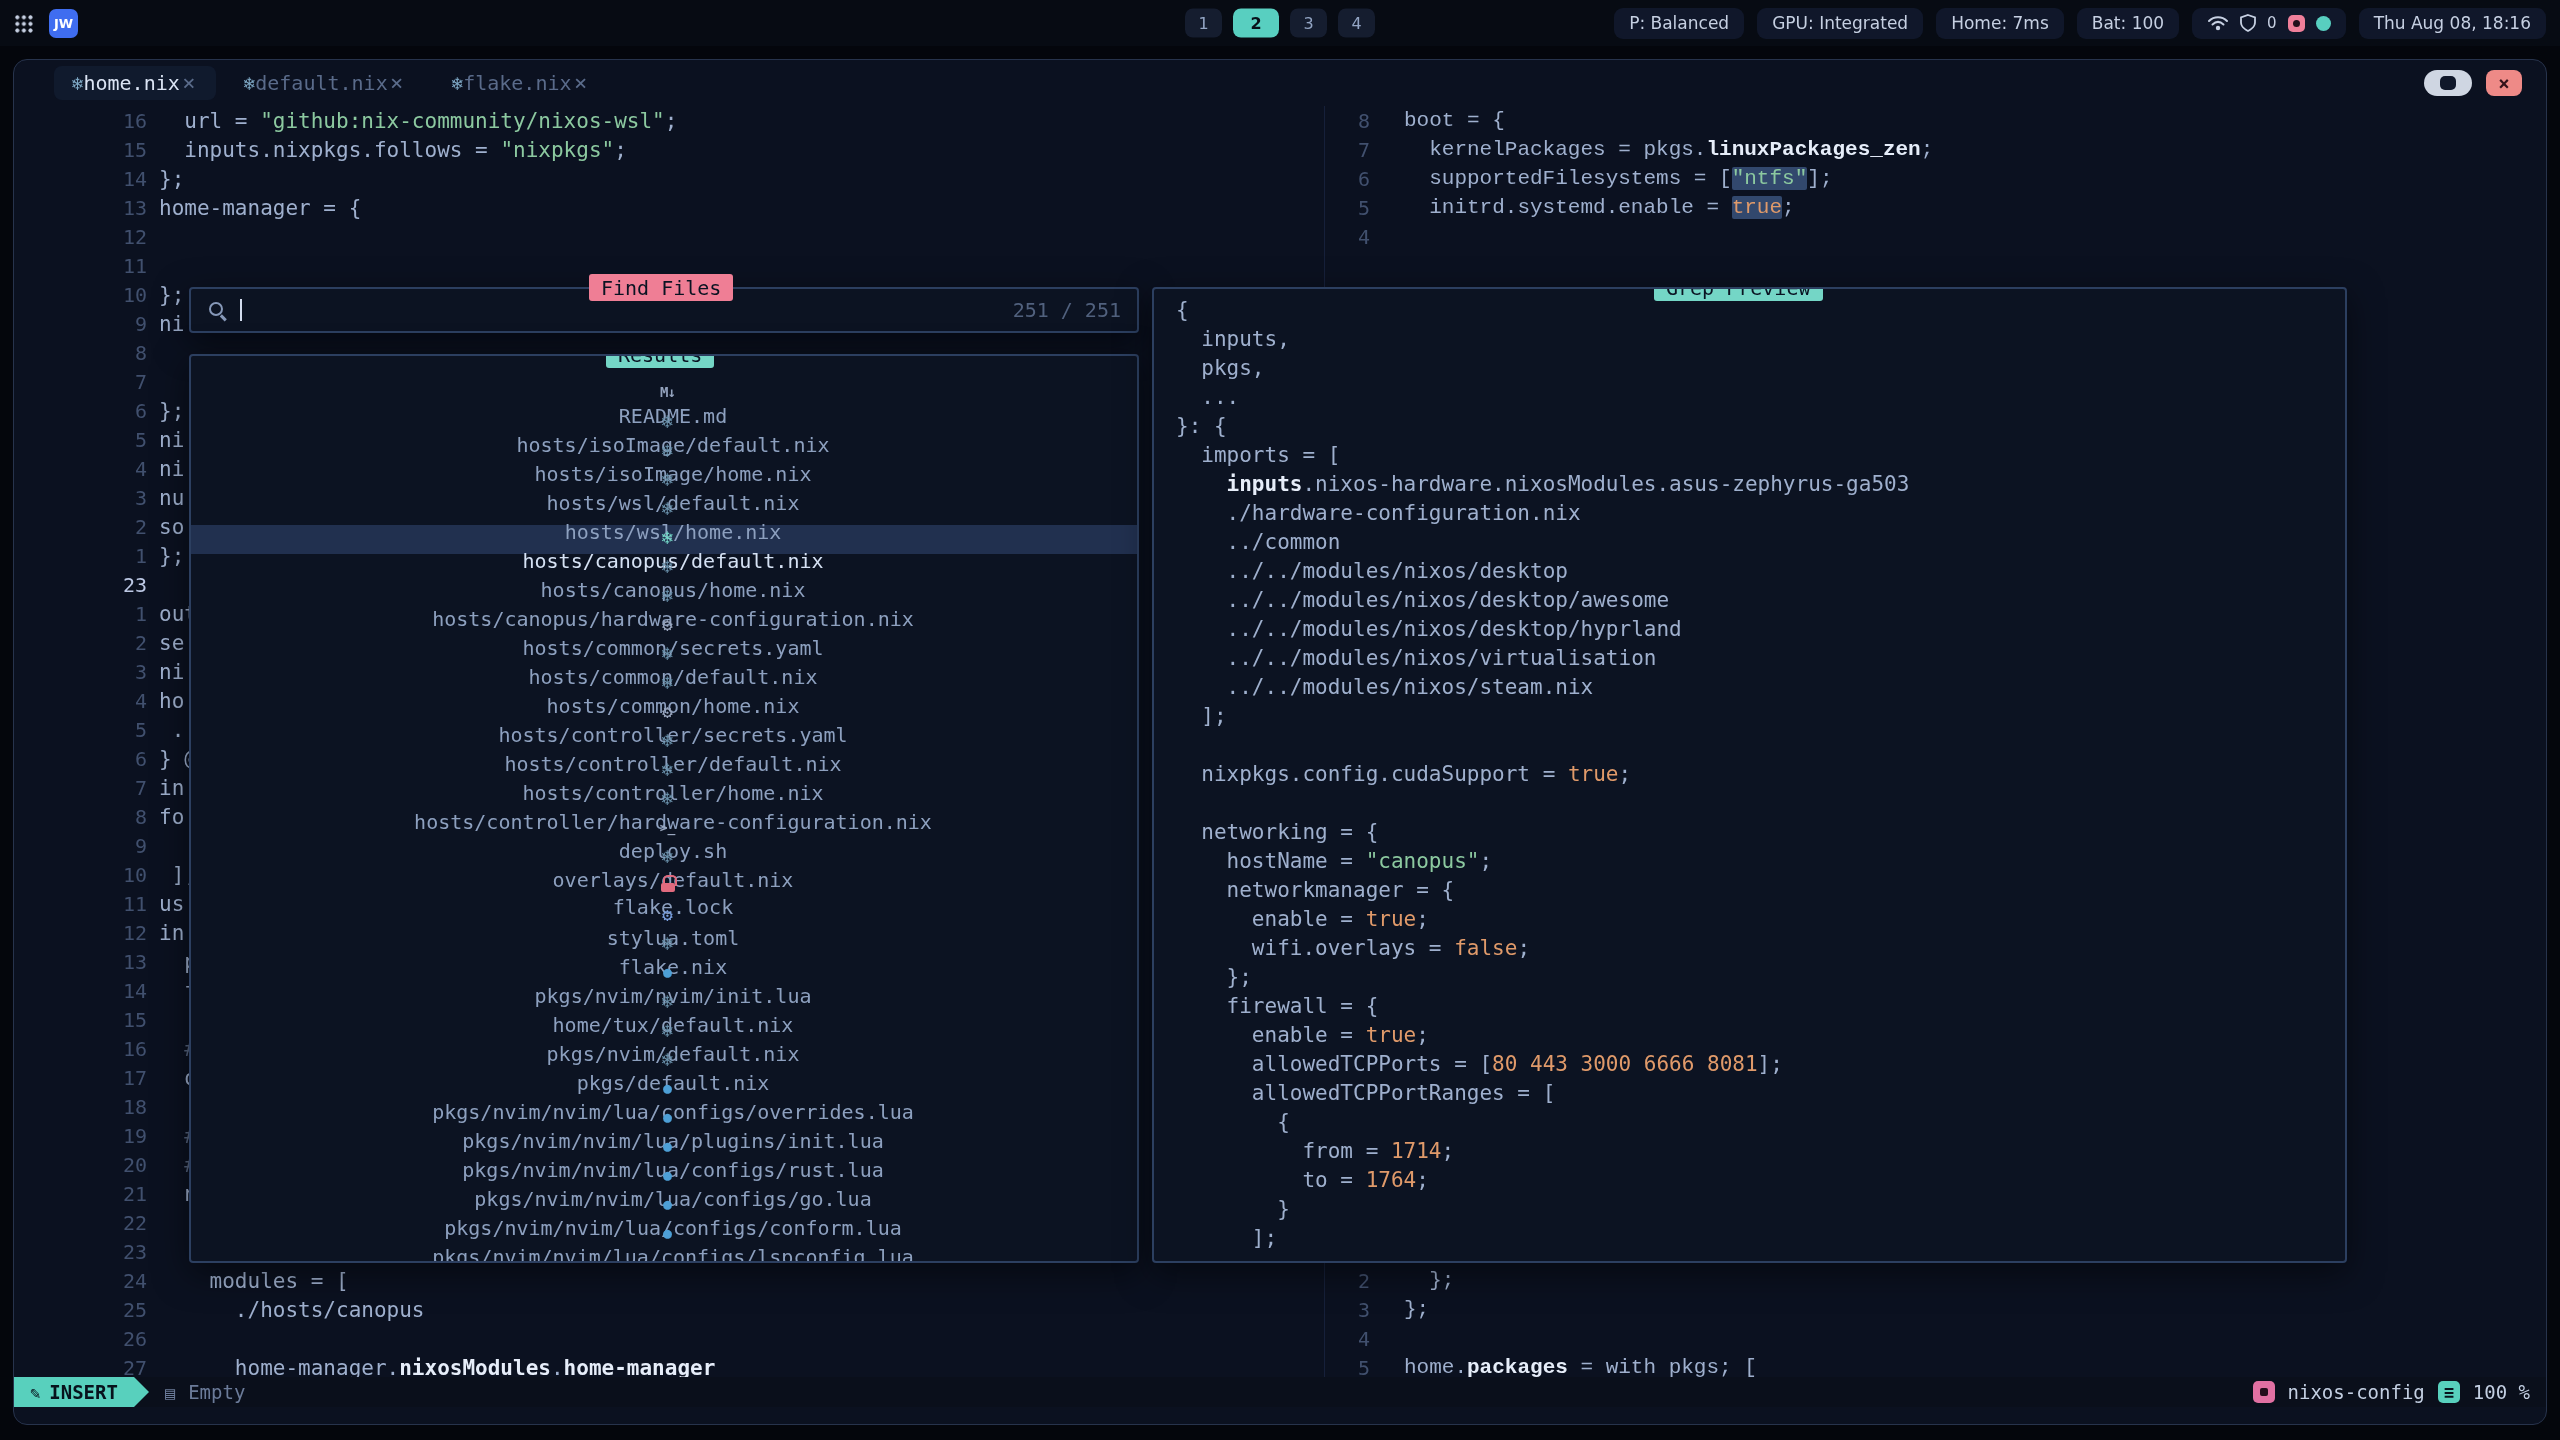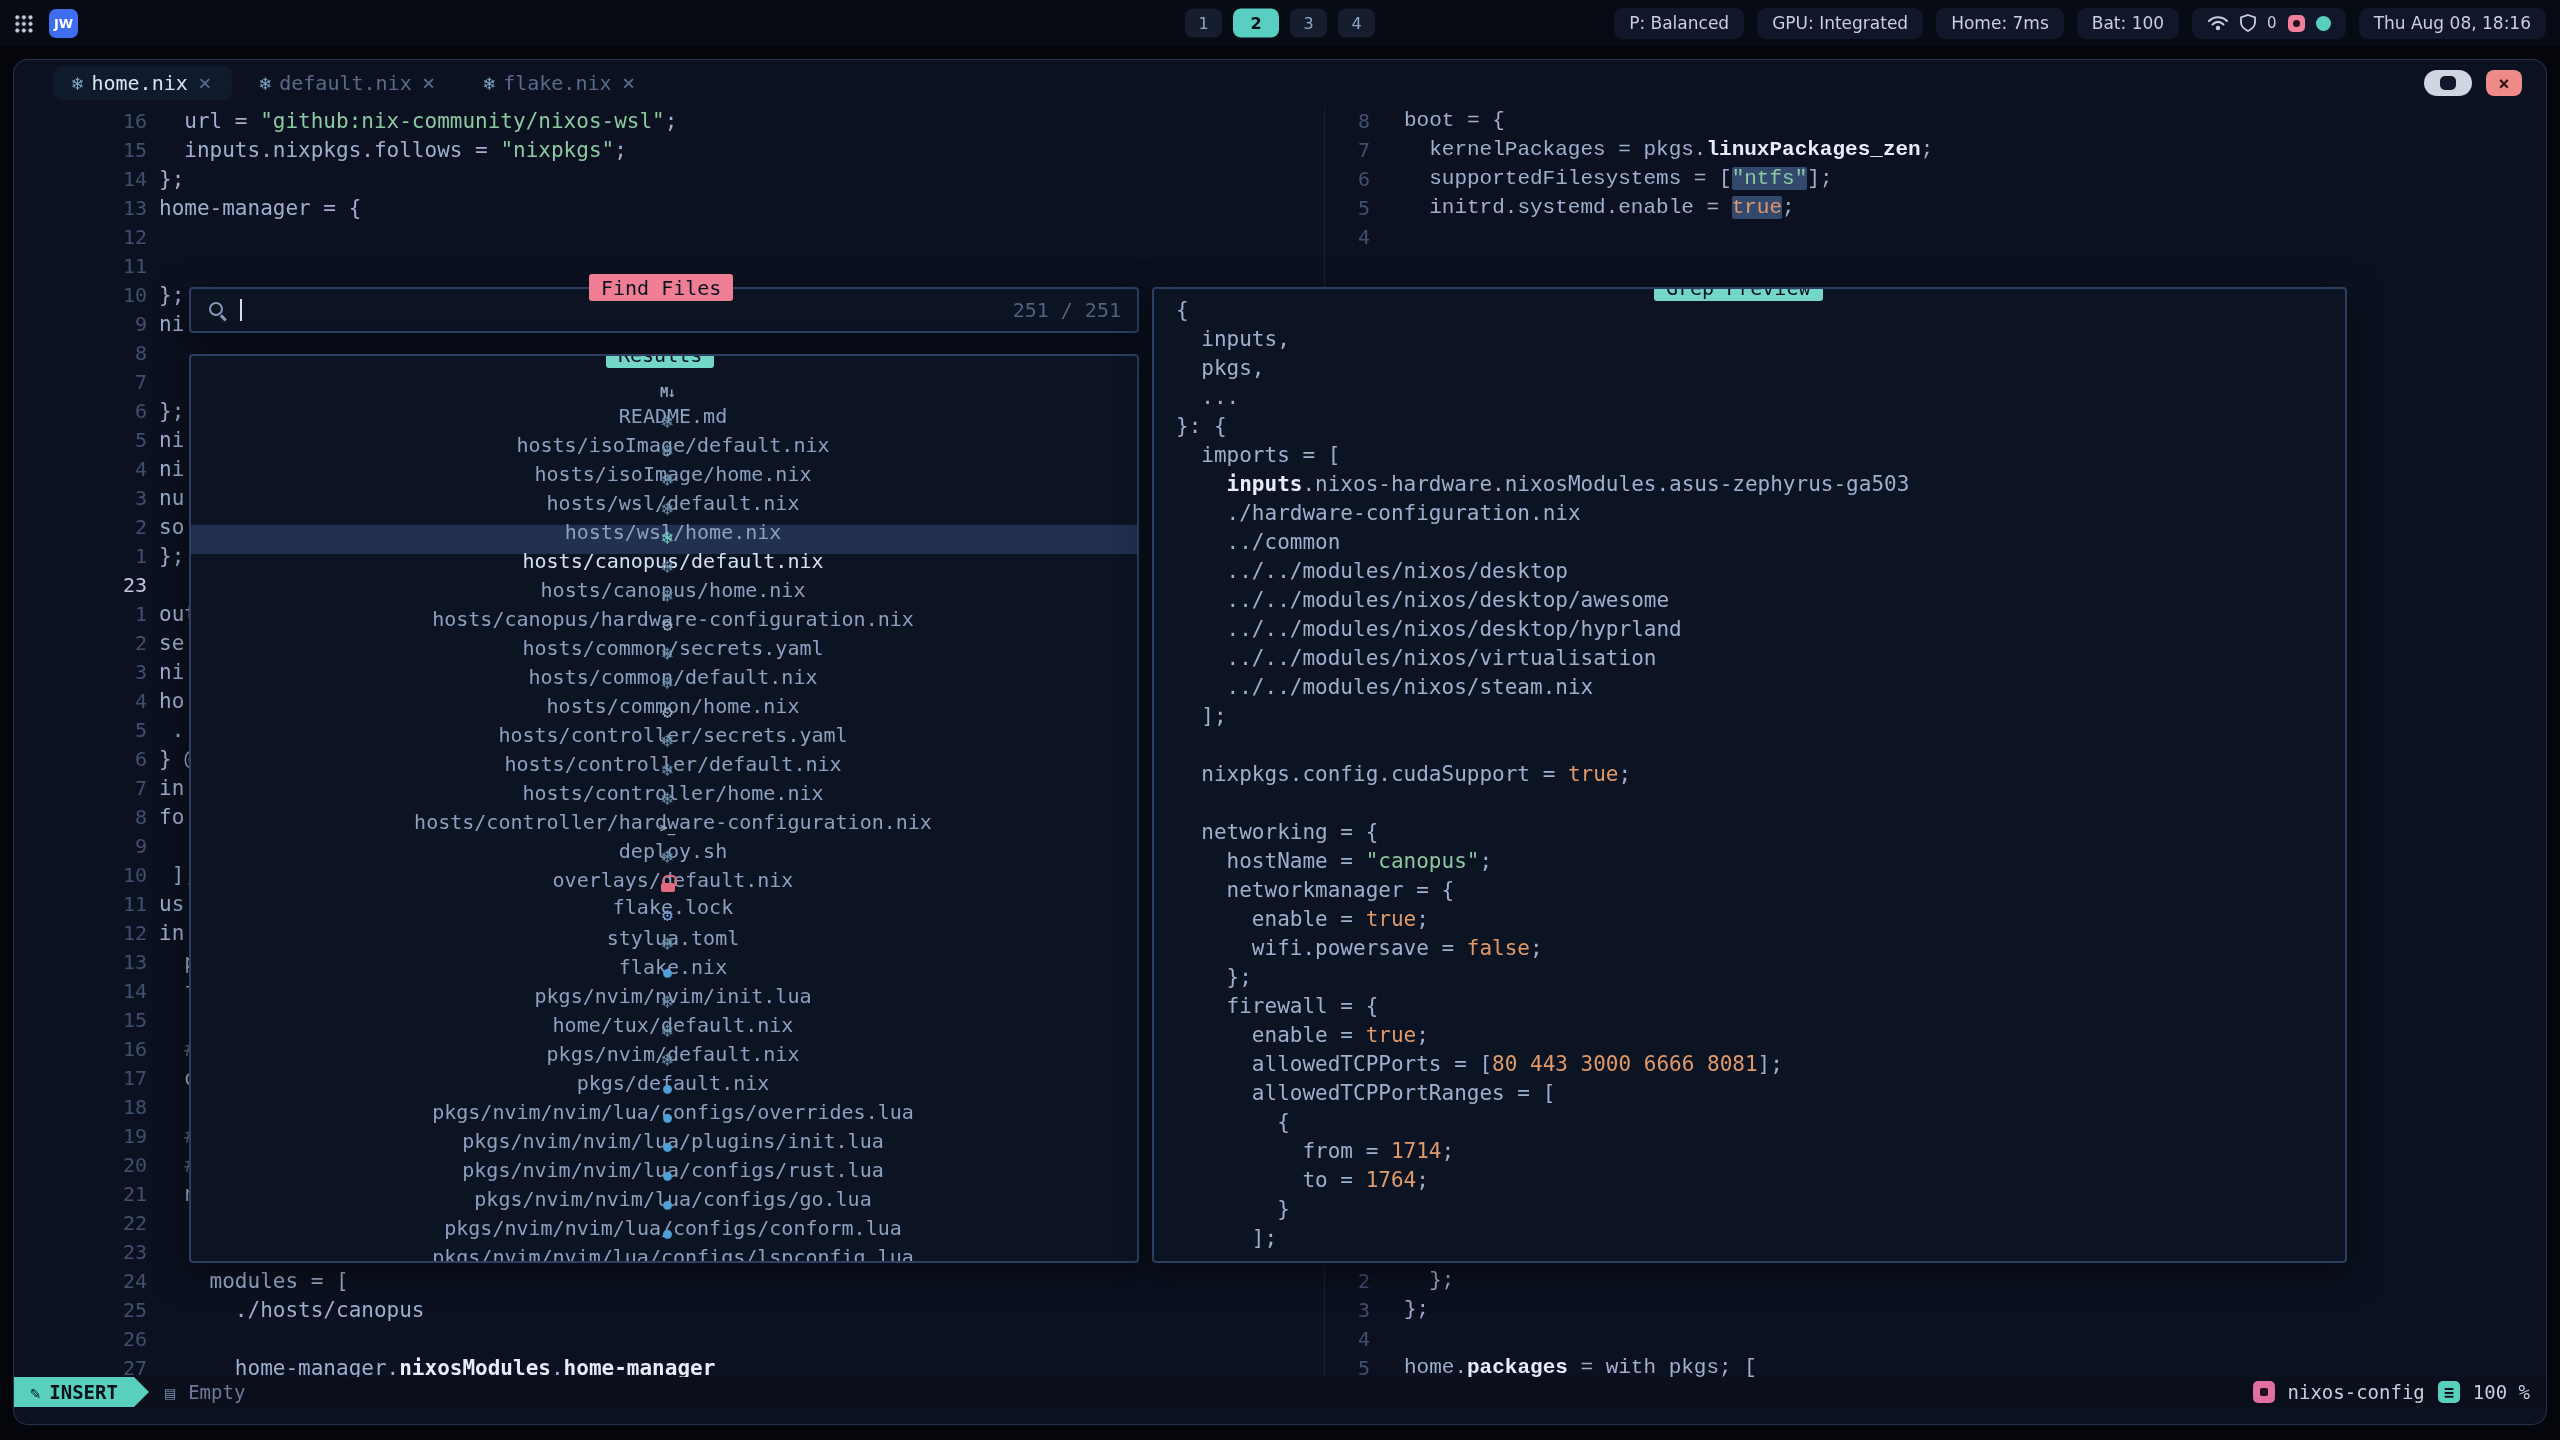--- a/index.html
+++ b/index.html
@@ -29,21 +29,21 @@
   .rec-icon::before { content:""; position:absolute; left:5px; top:5px; width:7px; height:7px;
                       border-radius:50%; background:#23101c; }
   .pow-icon { width:15px; height:15px; border-radius:50%; background:#58cfc0; }
 
   
   .window { position:absolute; left:13px; top:59px; width:2534px; height:1366px;
             background:#0b1120; border:1px solid #27334c; border-radius:14px; overflow:hidden; }
 
   
   .tabbar { height:46px; display:flex; align-items:center; padding-left:40px; gap:10px; position:relative; }
-  .tab { display:flex; align-items:center; gap:8px; height:34px; padding:0 18px;
+  .tab { display:flex; align-items:center; gap:0; height:34px; padding:0 18px;
          border-radius:8px; font-size:20px; color:#5a6b8a; }
   .tab.active { color:#dbe4f4; background:#101a2d; }
   .tab-nix-icon::before { content:"❄"; font-size:19px; color:#7fa9c6; }
   .tab-close { width:18px; text-align:center; color:#5a6b8a; font-size:22px; line-height:18px; }
   .tab-close::before { content:"×"; }
   .win-controls { position:absolute; right:24px; top:10px; display:flex; gap:14px; align-items:center; }
   .btn-pill { width:48px; height:26px; border-radius:13px; background:#cfd6e2;
               display:flex; align-items:center; justify-content:center; }
   .btn-pill .dot { width:16px; height:14px; border-radius:5px; background:#10182a; }
   .btn-close { width:36px; height:26px; border-radius:8px; background:#ee8a87; color:#33121a;
@@ -437,21 +437,21 @@
         <div class="crow"><span class="ctext"><span class="c-b">    ../../modules/nixos/virtualisation</span></span></div>
         <div class="crow"><span class="ctext"><span class="c-b">    ../../modules/nixos/steam.nix</span></span></div>
         <div class="crow"><span class="ctext"><span class="c-b">  ];</span></span></div>
         <div class="crow"><span class="ctext"></span></div>
         <div class="crow"><span class="ctext"><span class="c-b">  nixpkgs.config.cudaSupport = </span><span class="c-o">true</span><span class="c-b">;</span></span></div>
         <div class="crow"><span class="ctext"></span></div>
         <div class="crow"><span class="ctext"><span class="c-b">  networking = {</span></span></div>
         <div class="crow"><span class="ctext"><span class="c-b">    hostName = </span><span class="c-s">"canopus"</span><span class="c-b">;</span></span></div>
         <div class="crow"><span class="ctext"><span class="c-b">    networkmanager = {</span></span></div>
         <div class="crow"><span class="ctext"><span class="c-b">      enable = </span><span class="c-o">true</span><span class="c-b">;</span></span></div>
-        <div class="crow"><span class="ctext"><span class="c-b">      wifi.powersave = </span><span class="c-o">false</span><span class="c-b">;</span></span></div>
+        <div class="crow"><span class="ctext"><span class="c-b">      wifi.overlays = </span><span class="c-o">false</span><span class="c-b">;</span></span></div>
         <div class="crow"><span class="ctext"><span class="c-b">    };</span></span></div>
         <div class="crow"><span class="ctext"><span class="c-b">    firewall = {</span></span></div>
         <div class="crow"><span class="ctext"><span class="c-b">      enable = </span><span class="c-o">true</span><span class="c-b">;</span></span></div>
         <div class="crow"><span class="ctext"><span class="c-b">      allowedTCPPorts = [</span><span class="c-o">80 443 3000 6666 8081</span><span class="c-b">];</span></span></div>
         <div class="crow"><span class="ctext"><span class="c-b">      allowedTCPPortRanges = [</span></span></div>
         <div class="crow"><span class="ctext"><span class="c-b">        {</span></span></div>
         <div class="crow"><span class="ctext"><span class="c-b">          from = </span><span class="c-o">1714</span><span class="c-b">;</span></span></div>
         <div class="crow"><span class="ctext"><span class="c-b">          to = </span><span class="c-o">1764</span><span class="c-b">;</span></span></div>
         <div class="crow"><span class="ctext"><span class="c-b">        }</span></span></div>
         <div class="crow"><span class="ctext"><span class="c-b">      ];</span></span></div>

